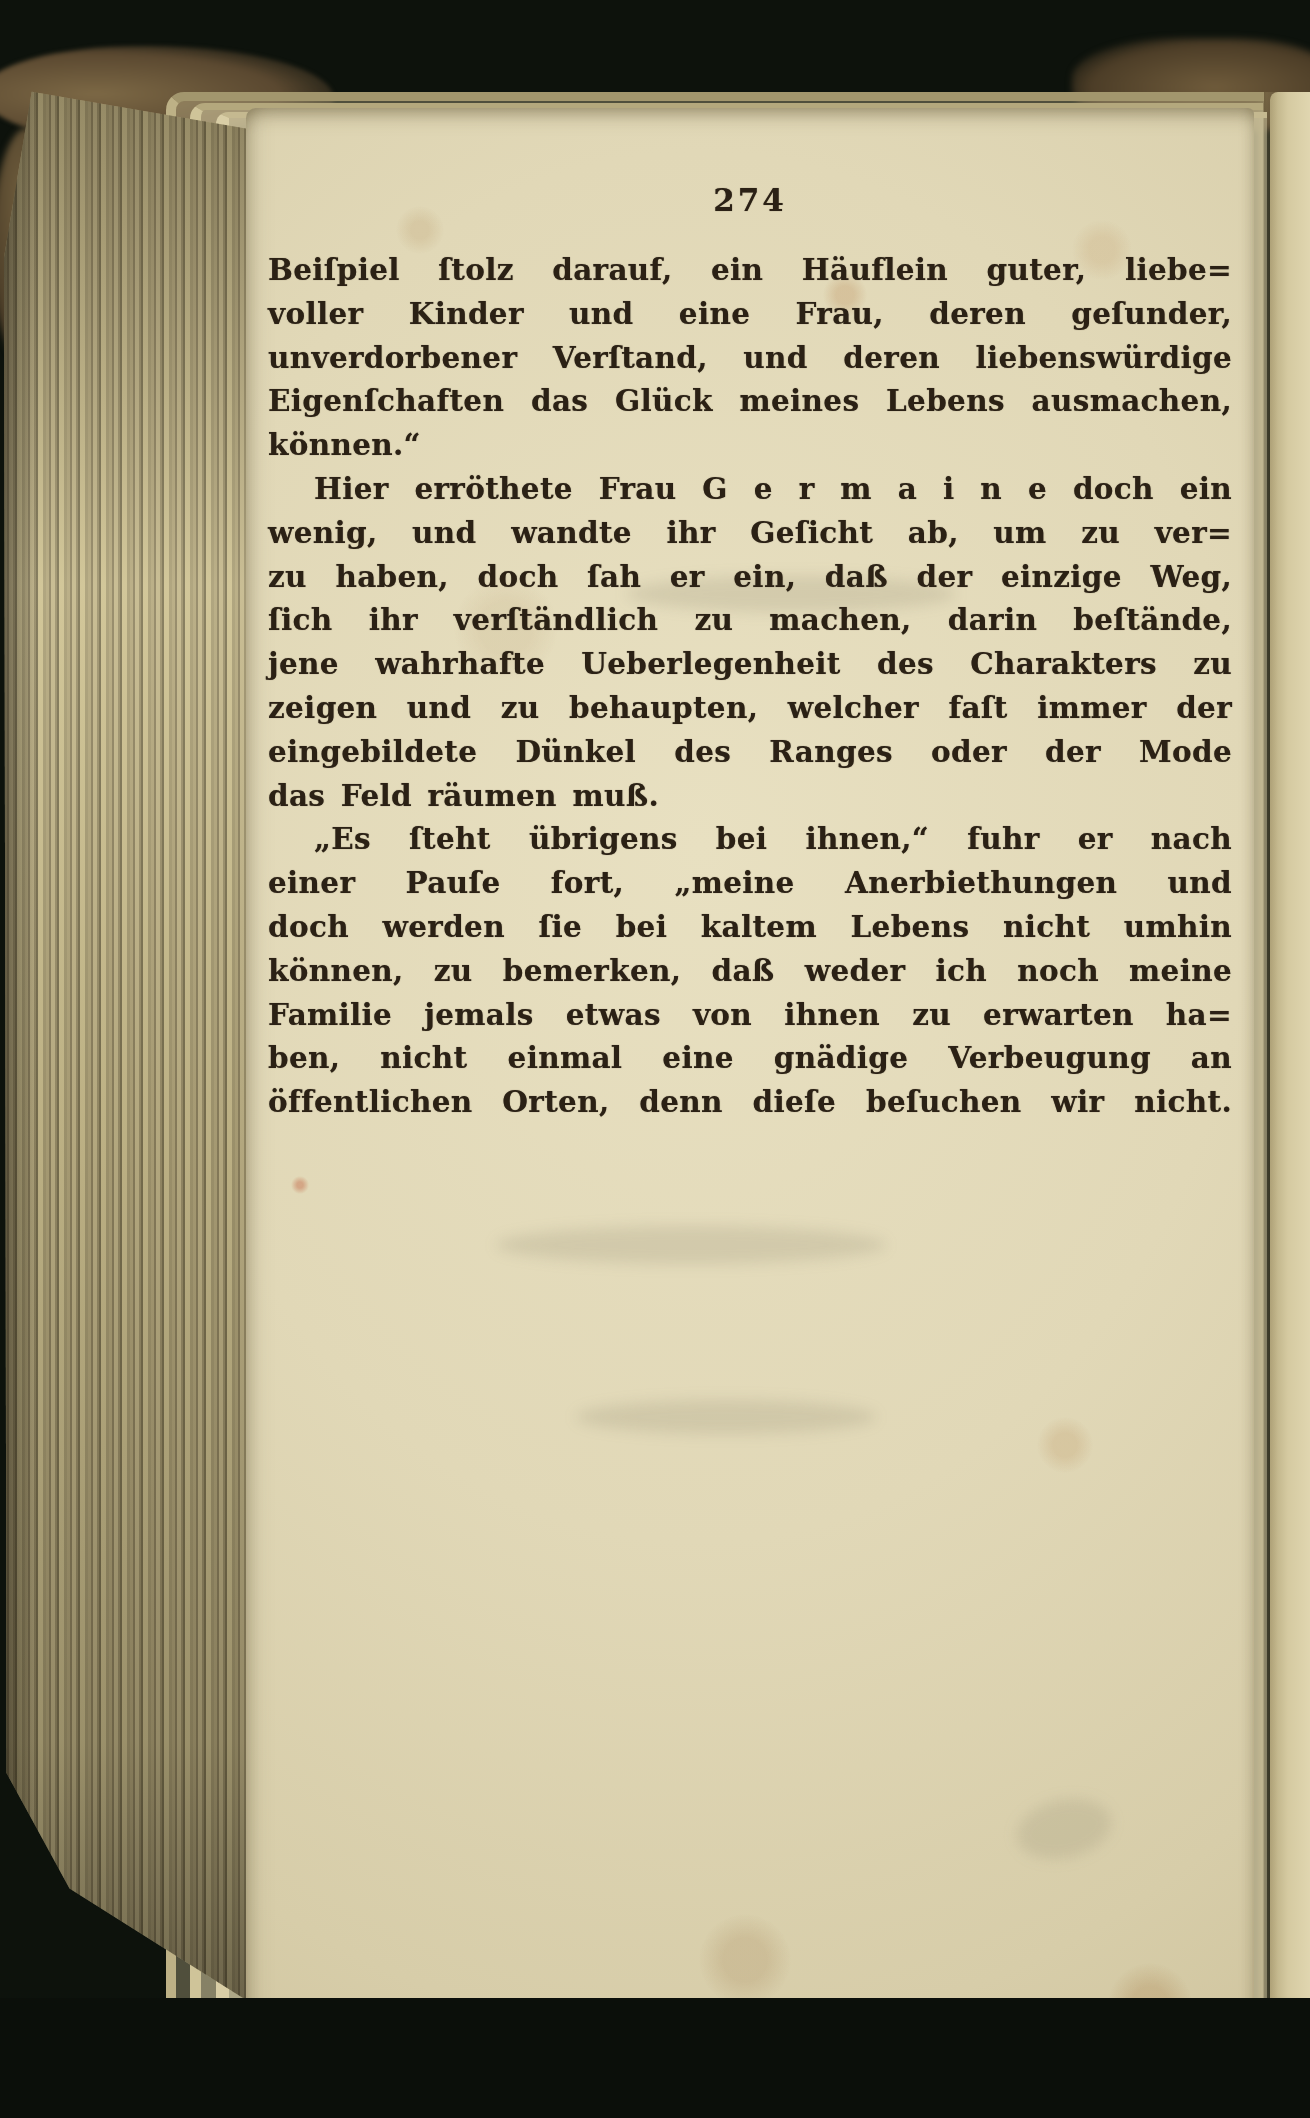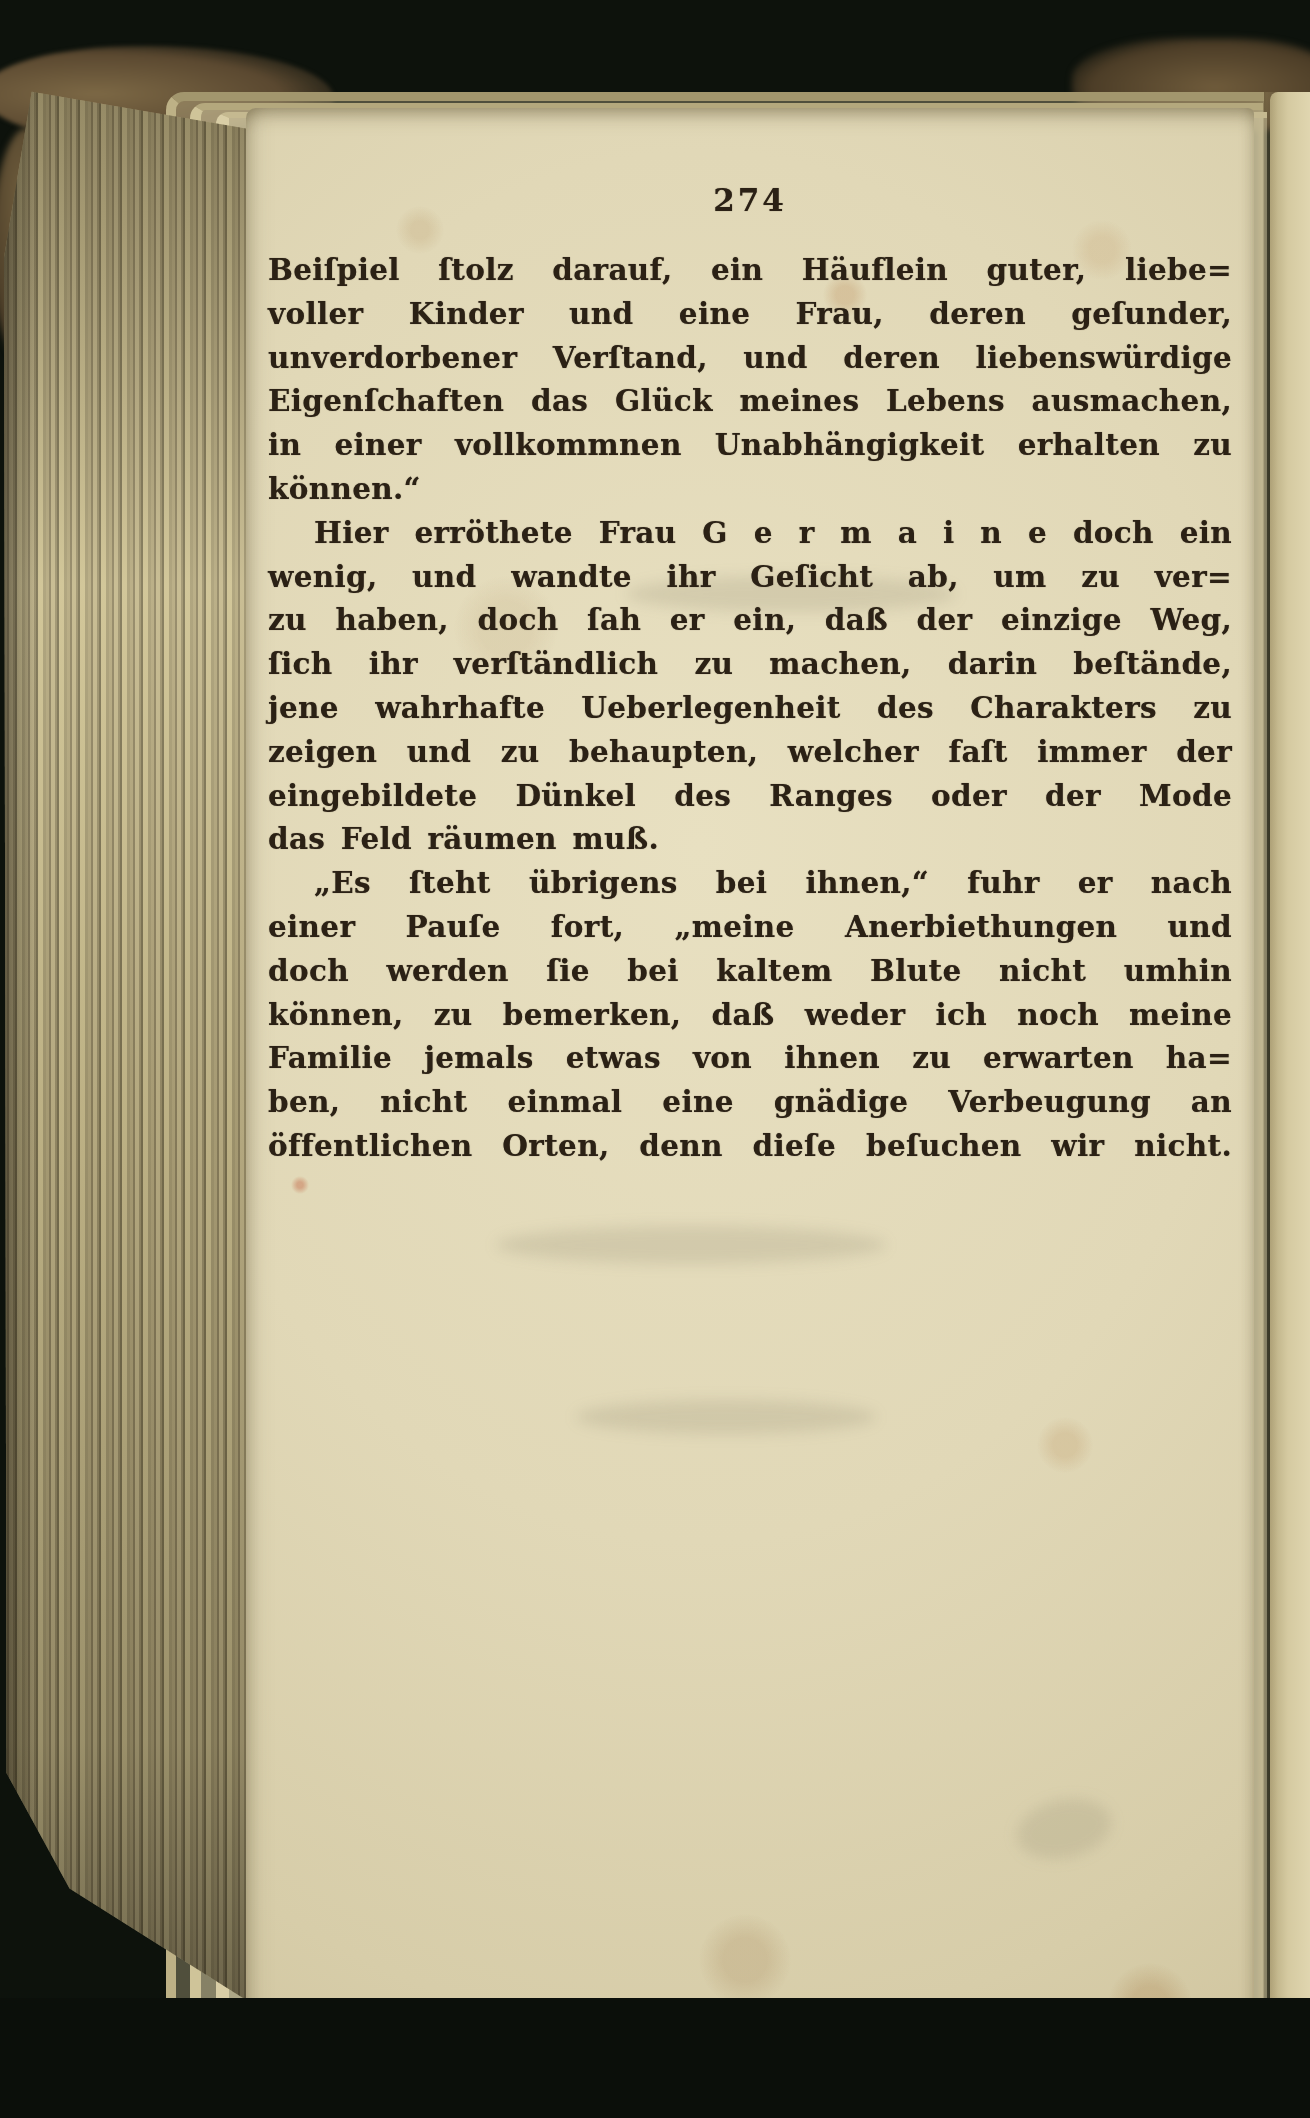--- a/index.html
+++ b/index.html
@@ -152,33 +152,32 @@
     <div class="ghost g3"></div>
     <div class="ghost g4"></div>
 
     <div class="page-number">274</div>
 
     <div class="text-block">
       <div class="text-line">Beiſpiel ſtolz darauf, ein Häuflein guter, liebe=</div>
       <div class="text-line">voller Kinder und eine Frau, deren geſunder,</div>
       <div class="text-line">unverdorbener Verſtand, und deren liebenswürdige</div>
       <div class="text-line">Eigenſchaften das Glück meines Lebens ausmachen,</div>
-      <div class="text-line">in einer vollkommnen Unabhängigkeit erhalten zu</div>
       <div class="text-line short">können.“</div>
       <div class="text-line indent">Hier erröthete Frau G e r m a i n e doch ein</div>
       <div class="text-line">wenig, und wandte ihr Geſicht ab, um zu ver=</div>
       <div class="text-line">zu haben, doch ſah er ein, daß der einzige Weg,</div>
       <div class="text-line">ſich ihr verſtändlich zu machen, darin beſtände,</div>
       <div class="text-line">jene wahrhafte Ueberlegenheit des Charakters zu</div>
       <div class="text-line">zeigen und zu behaupten, welcher faſt immer der</div>
       <div class="text-line">eingebildete Dünkel des Ranges oder der Mode</div>
       <div class="text-line short">das Feld räumen muß.</div>
       <div class="text-line indent">„Es ſteht übrigens bei ihnen,“ fuhr er nach</div>
       <div class="text-line">einer Pauſe fort, „meine Anerbiethungen und</div>
-      <div class="text-line">doch werden ſie bei kaltem Blute nicht umhin</div>
+      <div class="text-line">doch werden ſie bei kaltem Lebens nicht umhin</div>
       <div class="text-line">können, zu bemerken, daß weder ich noch meine</div>
       <div class="text-line">Familie jemals etwas von ihnen zu erwarten ha=</div>
       <div class="text-line">ben, nicht einmal eine gnädige Verbeugung an</div>
       <div class="text-line">öffentlichen Orten, denn dieſe beſuchen wir nicht.</div>
     </div>
   </div>
 
   <div class="blob-br"></div>
 </div>
 

